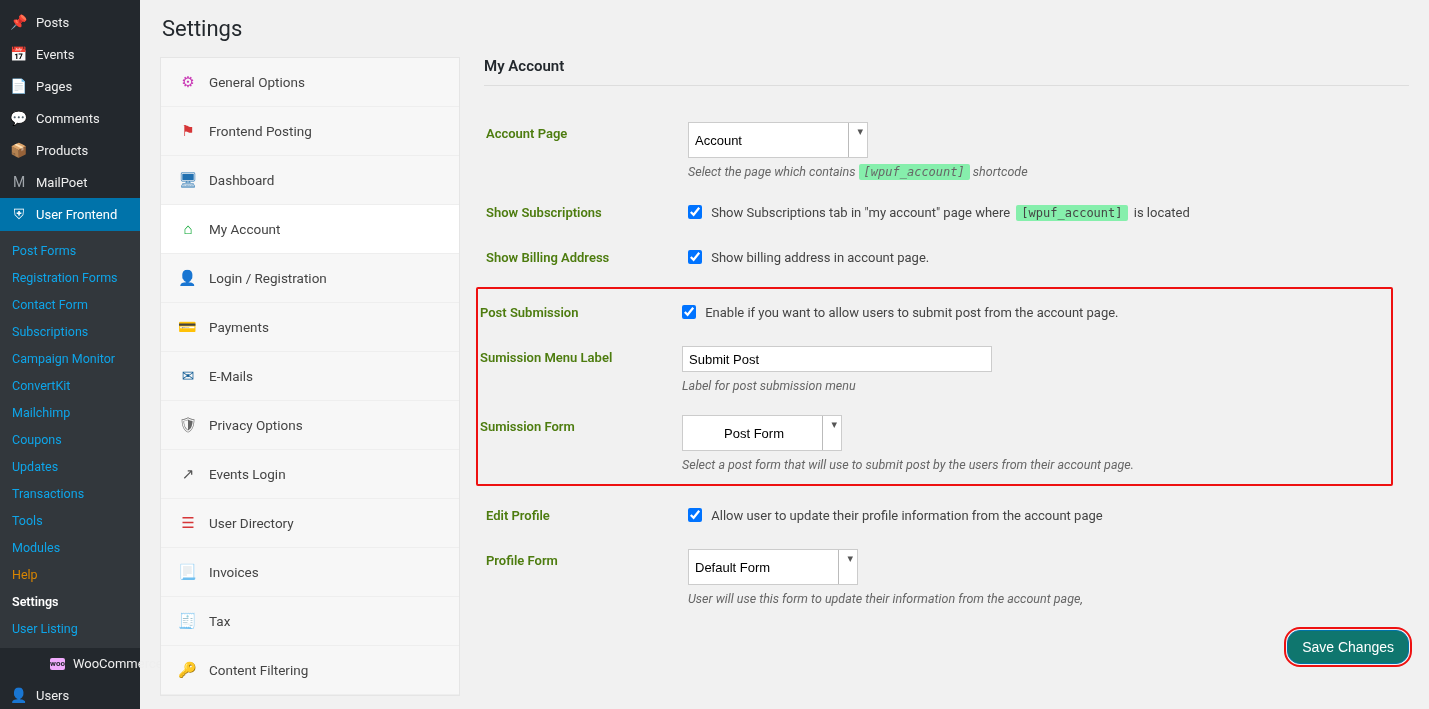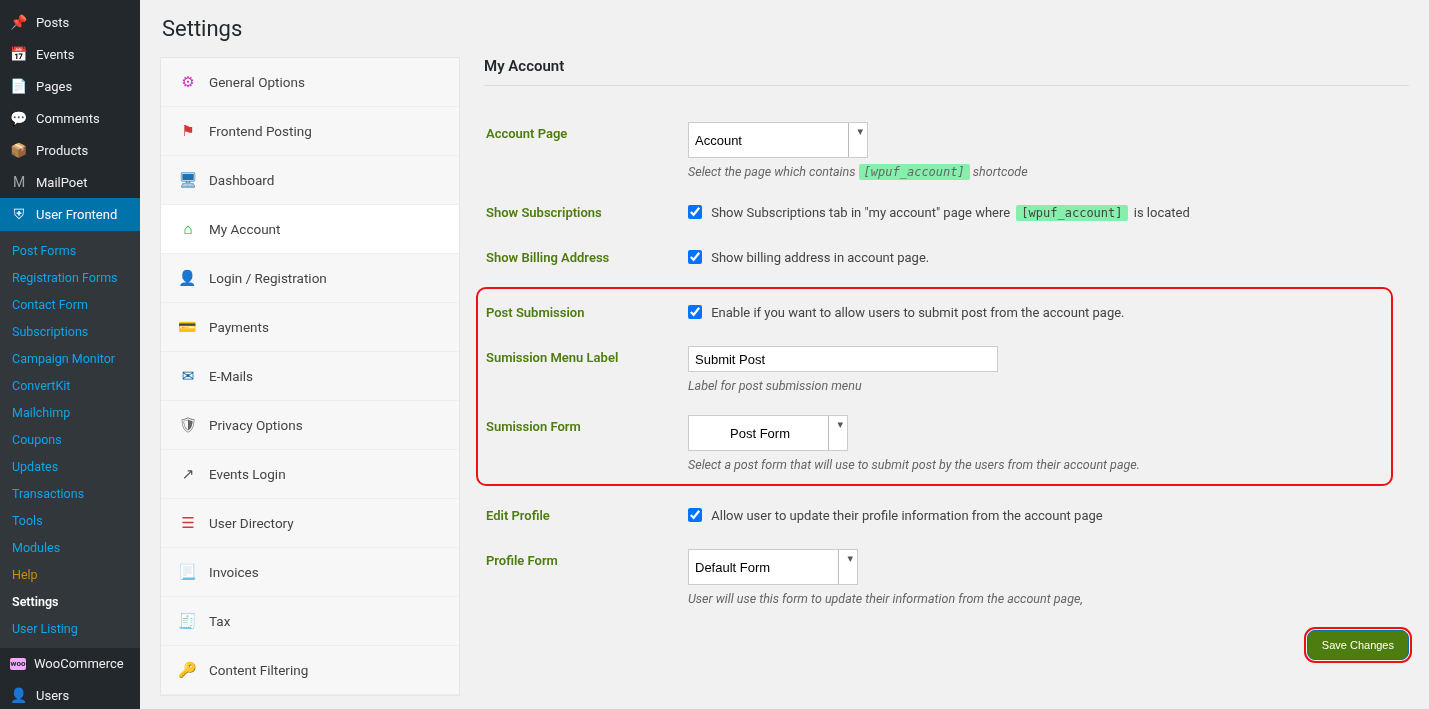--- a/index.html
+++ b/index.html
@@ -10,21 +10,21 @@
 .admin-sidebar { width: 140px; background: #23282d; color: #eee; flex-shrink: 0; padding-top: 6px; }
 .admin-sidebar .menu-item { display: flex; align-items: center; padding: 8px 10px; font-size: 13px; color: #eee; cursor: pointer; }
 .admin-sidebar .menu-item .mi-icon { width: 18px; margin-right: 8px; color: #a0a5aa; font-size: 14px; display: inline-flex; justify-content: center; }
 .admin-sidebar .menu-item.active { background: #0073aa; color: #fff; position: relative; }
 .admin-sidebar .menu-item.active .mi-icon { color: #fff; }
 .admin-sidebar .menu-item.active::after { content: ""; position: absolute; right: -7px; top: 50%; transform: translateY(-50%); width: 0; height: 0; border-top: 7px solid transparent; border-bottom: 7px solid transparent; border-right: 7px solid #f1f1f1; }
 .admin-sidebar .sub-item { padding: 6px 12px; font-size: 12.5px; color: #0ea5e9; cursor: pointer; }
 .admin-sidebar .sub-item.help { color: #d98500; }
 .admin-sidebar .sub-item.selected { color: #fff; font-weight: 600; }
 .admin-sidebar .sub-items { background: #32373c; padding: 6px 0; }
-.admin-sidebar .menu-item.woo .mi-icon { background: #f0abfc; color: #23282d; border-radius: 2px; font-size: 8px; width: 16px; height: 12px; line-height: 12px; font-weight: bold; }
+.admin-sidebar .menu-item.woo .mi-icon { background: #f0abfc; color: #23282d; border-radius: 2px; font-size: 8px; width: 16px; height: 12px; line-height: 12px; font-weight: bold; margin-left: 40px; }
 
 
 .main { flex: 1; padding: 10px 20px 20px 20px; }
 .page-title { font-size: 22px; font-weight: 400; color: #23282d; margin: 6px 0 16px 2px; }
 .content-row { display: flex; align-items: flex-start; gap: 24px; }
 
 
 .settings-tabs { width: 300px; background: #fff; border: 1px solid #e5e5e5; flex-shrink: 0; }
 .settings-tab { display: flex; align-items: center; padding: 15px 16px; border-bottom: 1px solid #eee; cursor: pointer; font-size: 13.5px; color: #444; background: #f7f7f7; }
 .settings-tab.active { background: #fff; font-weight: 400; }
@@ -38,25 +38,25 @@
 .form-table tr > td { padding: 10px 0; font-size: 13px; color: #444; }
 .form-table .desc { font-style: italic; color: #666; margin-top: 6px; font-size: 12.5px; }
 .form-table code { background: #86efac; border-radius: 2px; padding: 1px 5px; font-family: Menlo, Consolas, monospace; font-size: 12px; }
 select { border: 1px solid #ccc; height: 36px; font-size: 13px; padding: 0 22px 0 6px; background: #fff; appearance: none; -webkit-appearance: none; background-image: linear-gradient(#bbb,#bbb); background-size: 1px 100%; background-position: right 18px top 0; background-repeat: no-repeat; }
 .select-wrap { position: relative; display: inline-block; }
 .select-wrap::after { content: "▾"; position: absolute; right: 5px; top: 3px; font-size: 11px; color: #555; pointer-events: none; }
 input[type=text] { border: 1px solid #ccc; height: 26px; font-size: 13px; padding: 0 6px; width: 310px; }
 input[type=checkbox] { accent-color: #0073ff; width: 14px; height: 14px; margin-right: 6px; vertical-align: -2px; }
 .checkbox-line code { margin: 0 3px; }
 
-.highlight-box { border: 2px solid #e11; margin: 6px 16px 6px -8px; padding: 0 6px; border-radius: 10px; }
+.highlight-box { border: 2px solid #e11; margin: 6px 16px 6px -8px; padding: 0 0; border-radius: 2px; }
 .highlight-box th, .highlight-box td { padding-top: 8px; padding-bottom: 8px; }
 
 .save-row { text-align: right; margin-top: 12px; }
-.save-btn { background: #4d7c0f; color: #fff; border: 1px solid #0073aa; border-radius: 8px; padding: 8px 14px; font-size: 11px; cursor: pointer; outline: 2px solid #e11; outline-offset: 1px; }
+.save-btn { background: #0f766e; color: #fff; border: 1px solid #0073aa; border-radius: 13px; padding: 8px 14px; font-size: 14px; cursor: pointer; outline: 2px solid #e11; outline-offset: 1px; }
 
 </style>
 </head>
 <body>
 
 <div class="wrap">
 
   <div class="admin-sidebar">
     <div id="admin-top">
         <div class="menu-item">

